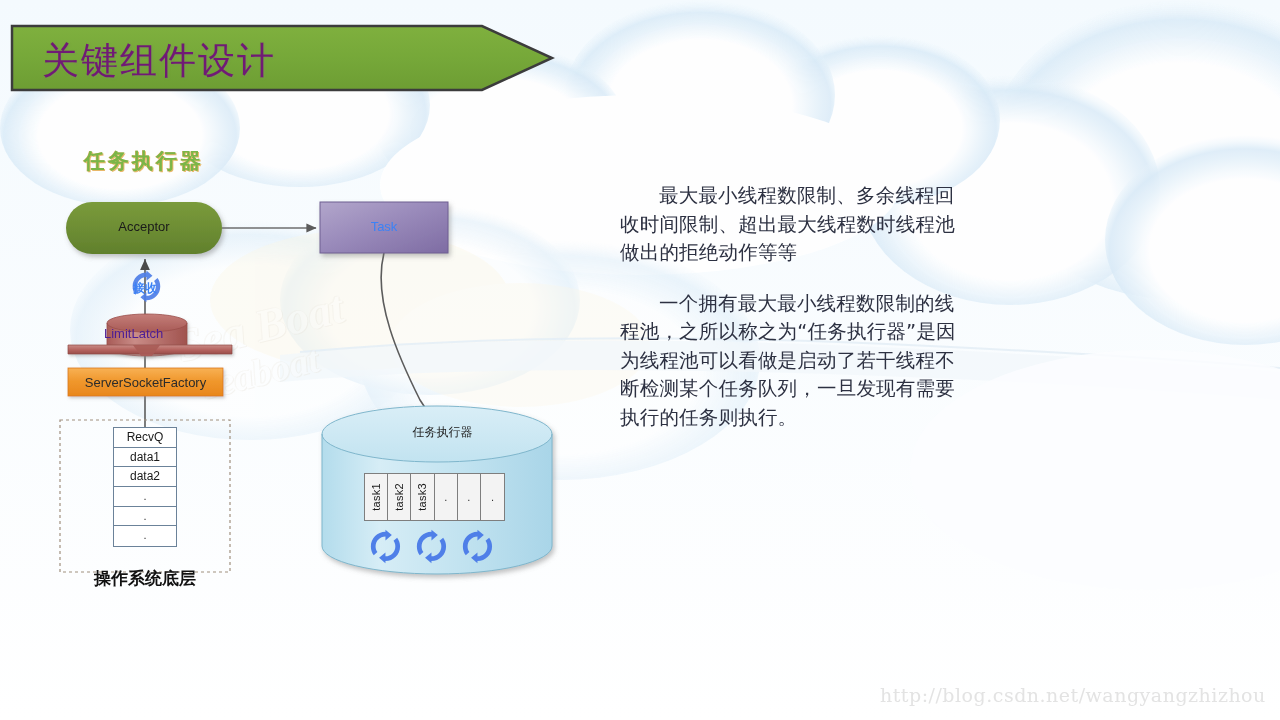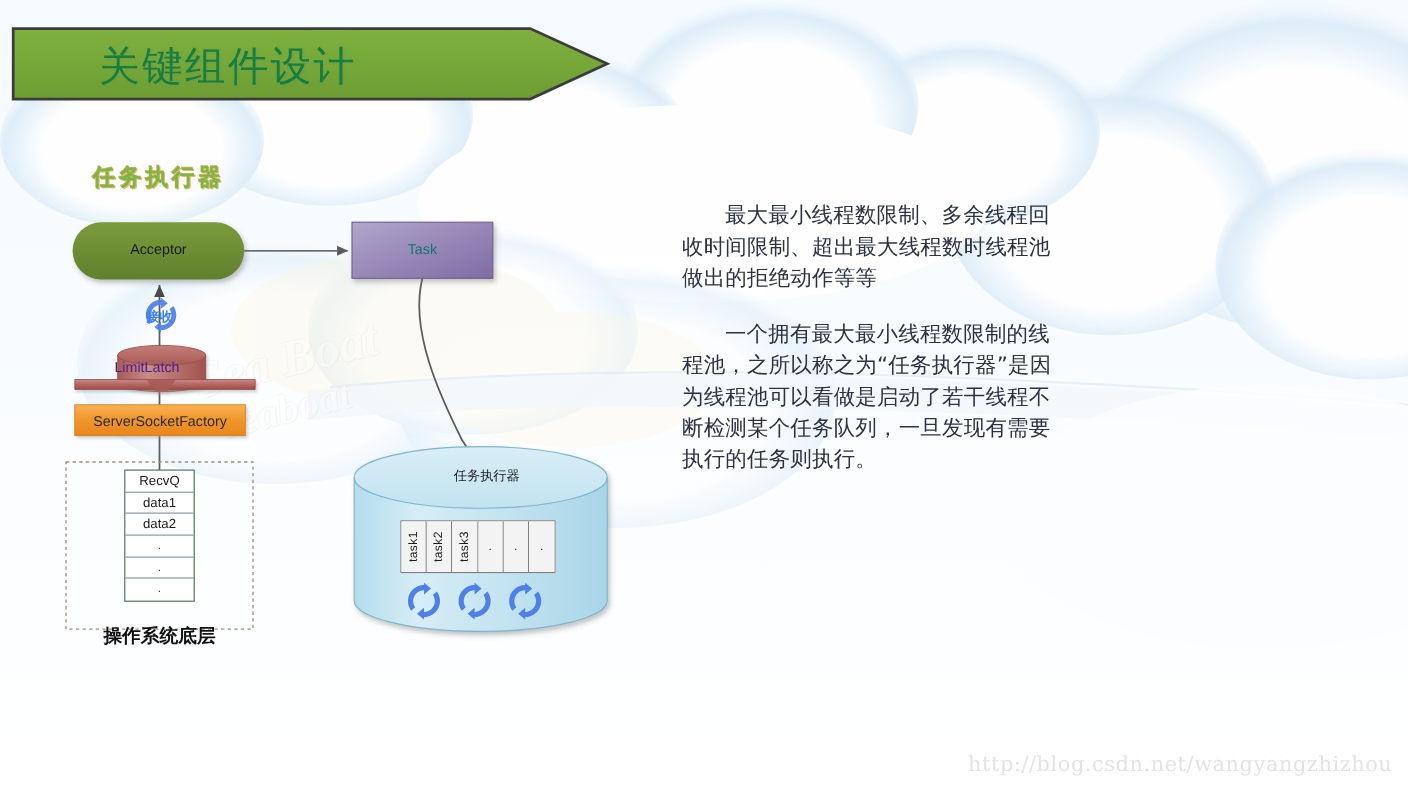--- a/index.html
+++ b/index.html
@@ -62,26 +62,25 @@
     top: 22px;
     width: 548px;
     height: 72px;
     z-index: 3;
   }
   #title-banner .banner-text {
     position: absolute;
     left: 34px;
     top: 14px;
     font-size: 37px;
-    color: #15803d;
+    color: #701a75;
     letter-spacing: 2px;
     font-family: "DejaVu Sans", sans-serif;
     text-shadow: 1px 1px 2px rgba(120,150,80,0.85);
     white-space: nowrap;
-    margin-left: 48px;
   }
 
   
   #section-heading {
     position: absolute;
     left: 84px;
     top: 147px;
     z-index: 4;
     font-family: "DejaVu Serif", serif;
     font-size: 21px;
@@ -113,21 +112,21 @@
   #lbl-acceptor {
     left: 66px; top: 219px; width: 156px;
     text-align: center;
     font-size: 13px;
     color: #1a1a1a;
   }
   #lbl-task {
     left: 320px; top: 219px; width: 128px;
     text-align: center;
     font-size: 13px;
-    color: #0f766e;
+    color: #3b82f6;
   }
   #lbl-limitlatch {
     left: 104px; top: 326px; width: 86px;
     text-align: left;
     font-size: 13px;
     color: #4c1d95;
   }
   #lbl-ssf {
     left: 68px; top: 375px; width: 155px;
     text-align: center;
@@ -161,21 +160,21 @@
     z-index: 7;
   }
 
   
   #recvq-table {
     position: absolute;
     left: 113px;
     top: 427px;
     width: 64px;
     z-index: 6;
-    background: #4d7c0f;
+    background: #0369a1;
     border: 1px solid #6b8299;
     box-sizing: border-box;
   }
   #recvq-table .q-cell {
     height: 19.7px;
     line-height: 19.7px;
     text-align: center;
     font-size: 12px;
     color: #1a1a1a;
     border-bottom: 1px solid #6b8299;

